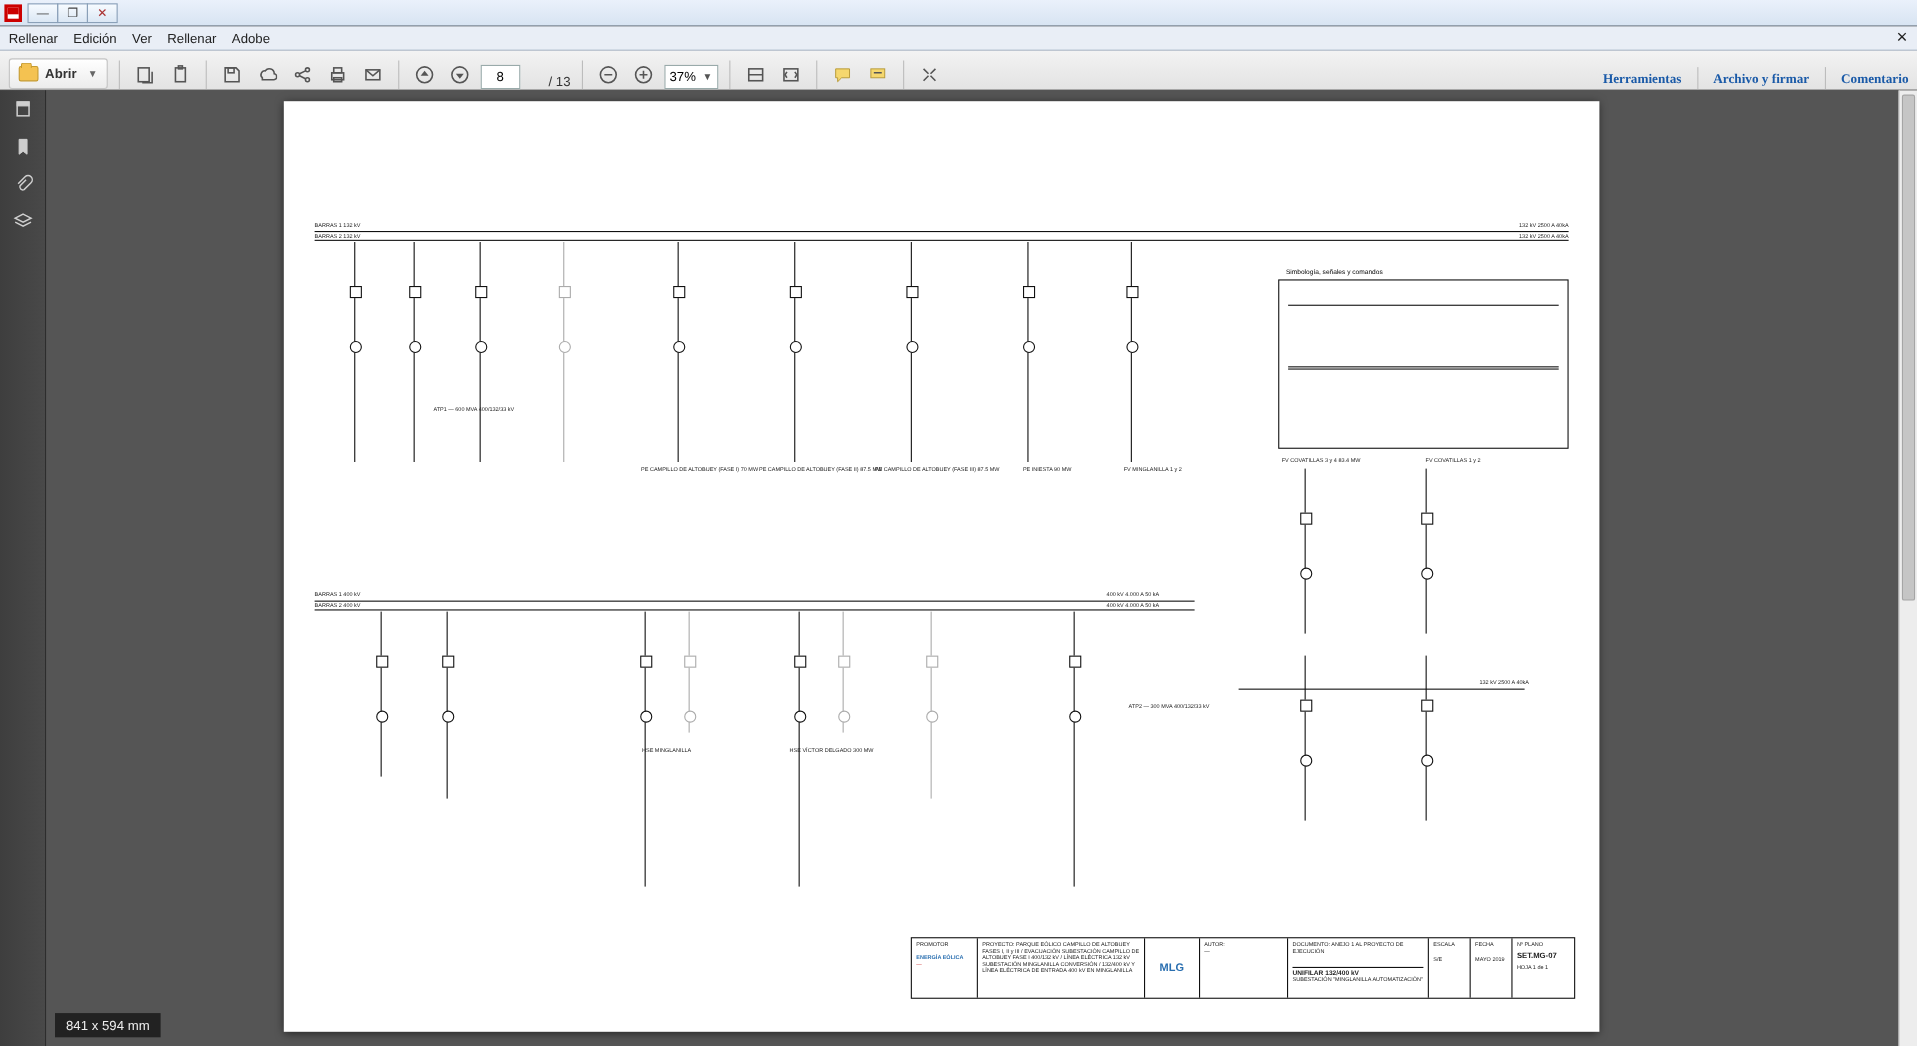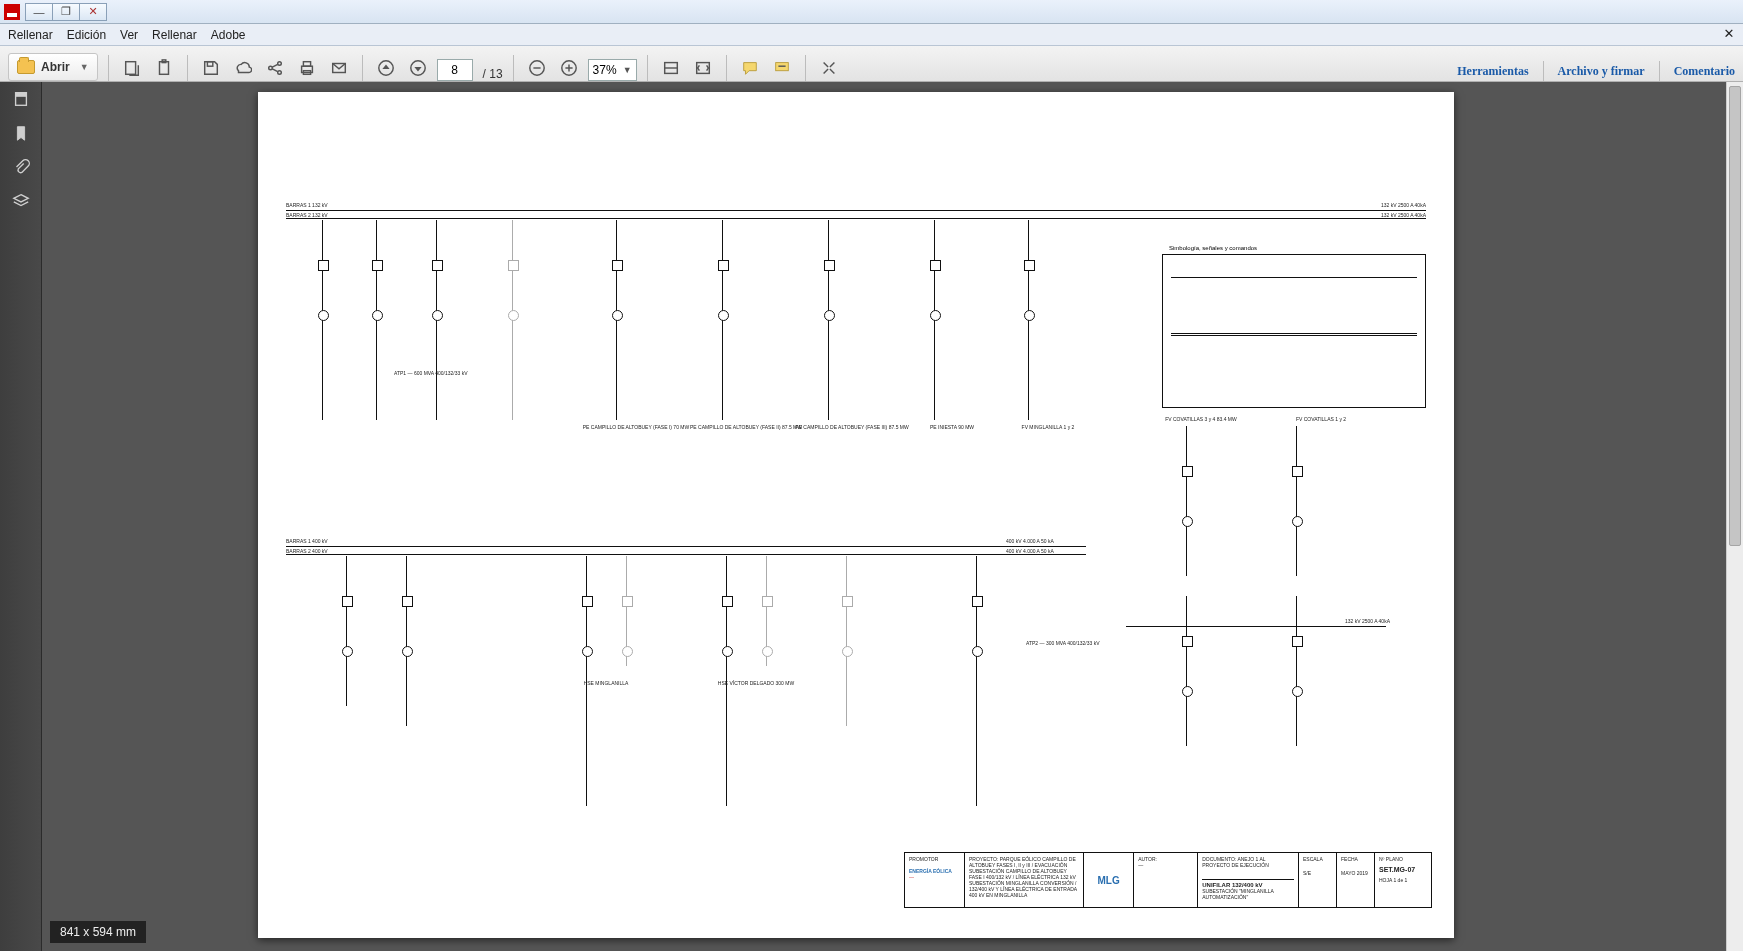--- a/index.html
+++ b/index.html
@@ -78,21 +78,21 @@
   height: 28px; padding: 0 8px; border:1px solid #c5c5c5; border-radius:3px; background:linear-gradient(#fff,#ececec);
   font-weight: bold; color:#333;
 }
 .open-btn .folder { width:18px; height:14px; background:#f4c251; border:1px solid #c59a2f; border-radius:2px; position:relative; }
 .open-btn .folder::before { content:""; position:absolute; top:-4px; left:1px; width:8px; height:4px; background:#f4c251; border:1px solid #c59a2f; border-bottom:none; border-radius:2px 2px 0 0;}
 .open-btn .chev { margin-left:4px; font-size:9px; color:#666; }
 
 .page-input {
   width: 36px; height: 22px; text-align:center; border:1px solid #9aa; background:#fff; font-size:12px;
 }
-.page-total { color:#333; margin-left:4px; }
+.page-total { color:#333; margin-left:20px; }
 .zoom-select {
   display:flex; align-items:center; height:22px; border:1px solid #9aa; background:#fff; padding:0 4px; gap:6px; font-size:12px;
 }
 .zoom-select .chev { font-size:9px; color:#555; }
 
 .toolbar-right {
   margin-left: auto;
   display:flex; align-items:center; gap:14px;
   font-weight: 600;
   font-family: Liberation Serif, serif;
@@ -148,21 +148,21 @@
 .bay::before, .bay::after {
   content:""; position:absolute; left:-4px; width:9px; height:9px; border:1px solid #111; background:#fff;
 }
 .bay::before { top: 40px; }
 .bay::after { top: 90px; border-radius:50%; }
 
 .tinylabel { position:absolute; font-size:5px; color:#222; white-space:nowrap; }
 
 .titleblock {
   position:absolute; right:22px; bottom:30px;
-  width: 528px; height: 56px;
+  width: 604px; height: 56px;
   border:1px solid #111;
   display:flex;
   font-size: 5px;
   color:#222;
 }
 .titleblock > div { border-right:1px solid #111; padding:3px 4px; }
 .titleblock > div:last-child{ border-right:none; }
 .tb-col1 { width:60px; }
 .tb-col2 { flex:2.4; }
 .tb-col3 { width:50px; display:flex; align-items:center; justify-content:center; }

